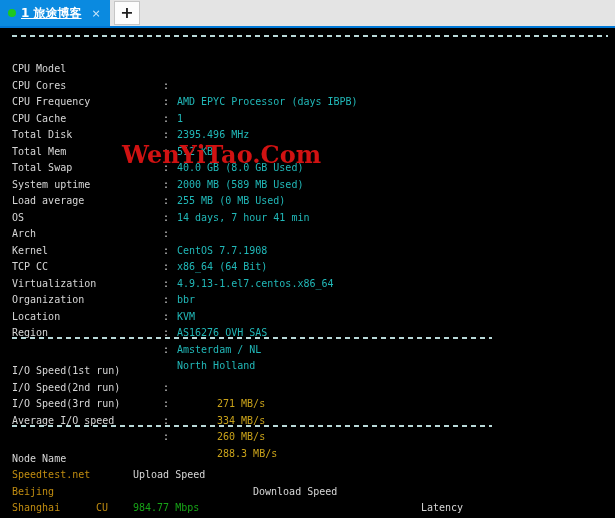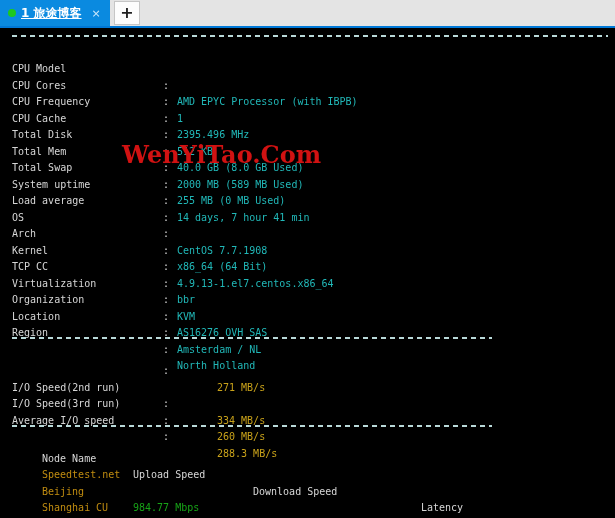--- a/index.html
+++ b/index.html
@@ -101,21 +101,21 @@
     color: #d8d8d8;
   }
   .pad { height: 5px; }
 
   .lbl   { position:absolute; left: 12px;  color:#d6d6d6; }
   .colon { position:absolute; left: 163px; color:#d6d6d6; }
   .val   { position:absolute; left: 177px; color:#21b8b8; }
   .val.yellow { color:#c9a21a;margin-left:40px; }
 
   
-  .c-node { position:absolute; left: 12px; margin-left: 30px;  }
+  .c-node { position:absolute; left: 12px;  }
   .c-isp  { position:absolute; left: 96px;  }
   .c-up   { position:absolute; left: 133px; text-align: center; }
   .c-down { position:absolute; left: 253px; }
   .c-lat  { position:absolute; left: 421px; }
 
   .hdr    { color:#d6d6d6; }
   .node   { color:#c08c10; }
   .up     { color:#17a317; }
   .down   { color:#bc1212; }
 
@@ -168,21 +168,21 @@
   <div id="term">
 
     <div class="sep w-full">
         <i></i>
       </div>
 
     <div>
       <div class="line">
         <span class="lbl">CPU Model</span>
         <span class="colon">:</span>
-        <span class="val">AMD EPYC Processor (with IBPB)</span>
+        <span class="val">AMD EPYC Processor (days IBPB)</span>
       </div>
       <div class="line">
         <span class="lbl">CPU Cores</span>
         <span class="colon">:</span>
         <span class="val">1</span>
       </div>
       <div class="line">
         <span class="lbl">CPU Frequency</span>
         <span class="colon">:</span>
         <span class="val">2395.496 MHz</span>
@@ -258,20 +258,21 @@
       </div>
     </div>
 
     <div class="pad"></div>
     <div class="sep w-short">
         <i></i>
       </div>
 
     <div>
       <div class="line">
+        <span class="lbl">I/O Speed(1st run)</span>
         <span class="colon">:</span>
         <span class="val yellow">271 MB/s</span>
       </div>
       <div class="line">
         <span class="lbl">I/O Speed(2nd run)</span>
         <span class="colon">:</span>
         <span class="val yellow">334 MB/s</span>
       </div>
       <div class="line">
         <span class="lbl">I/O Speed(3rd run)</span>

